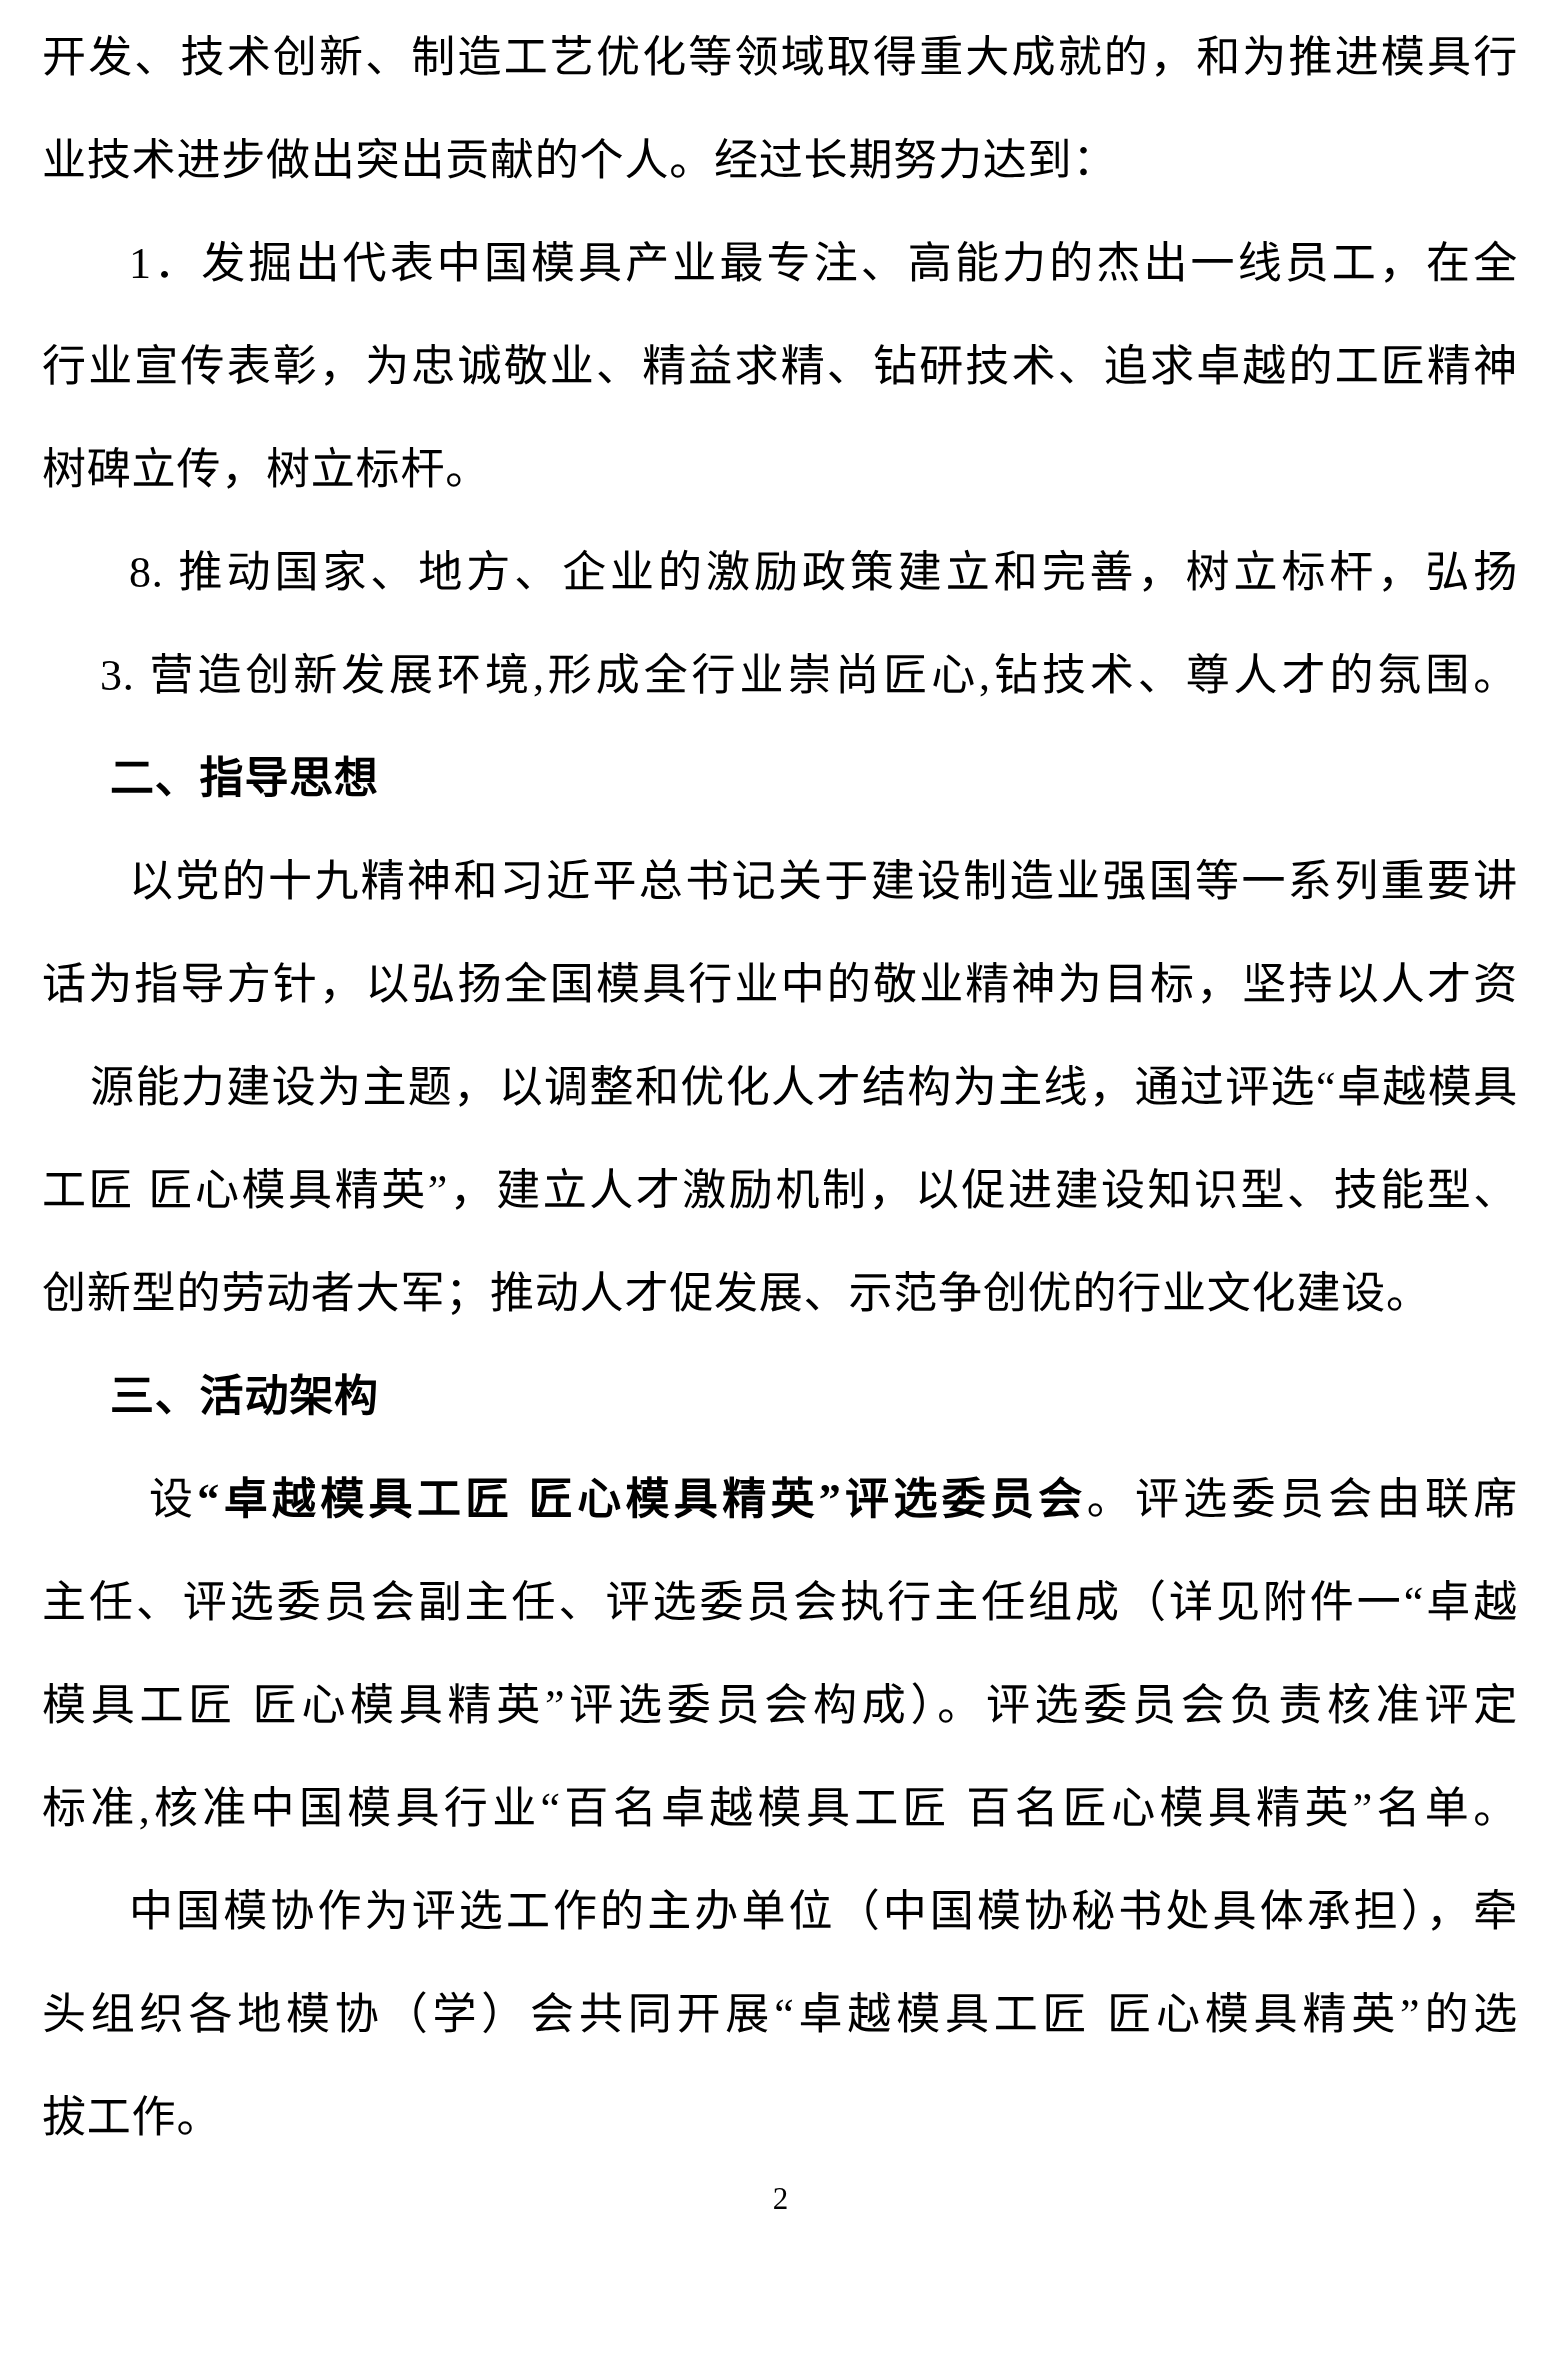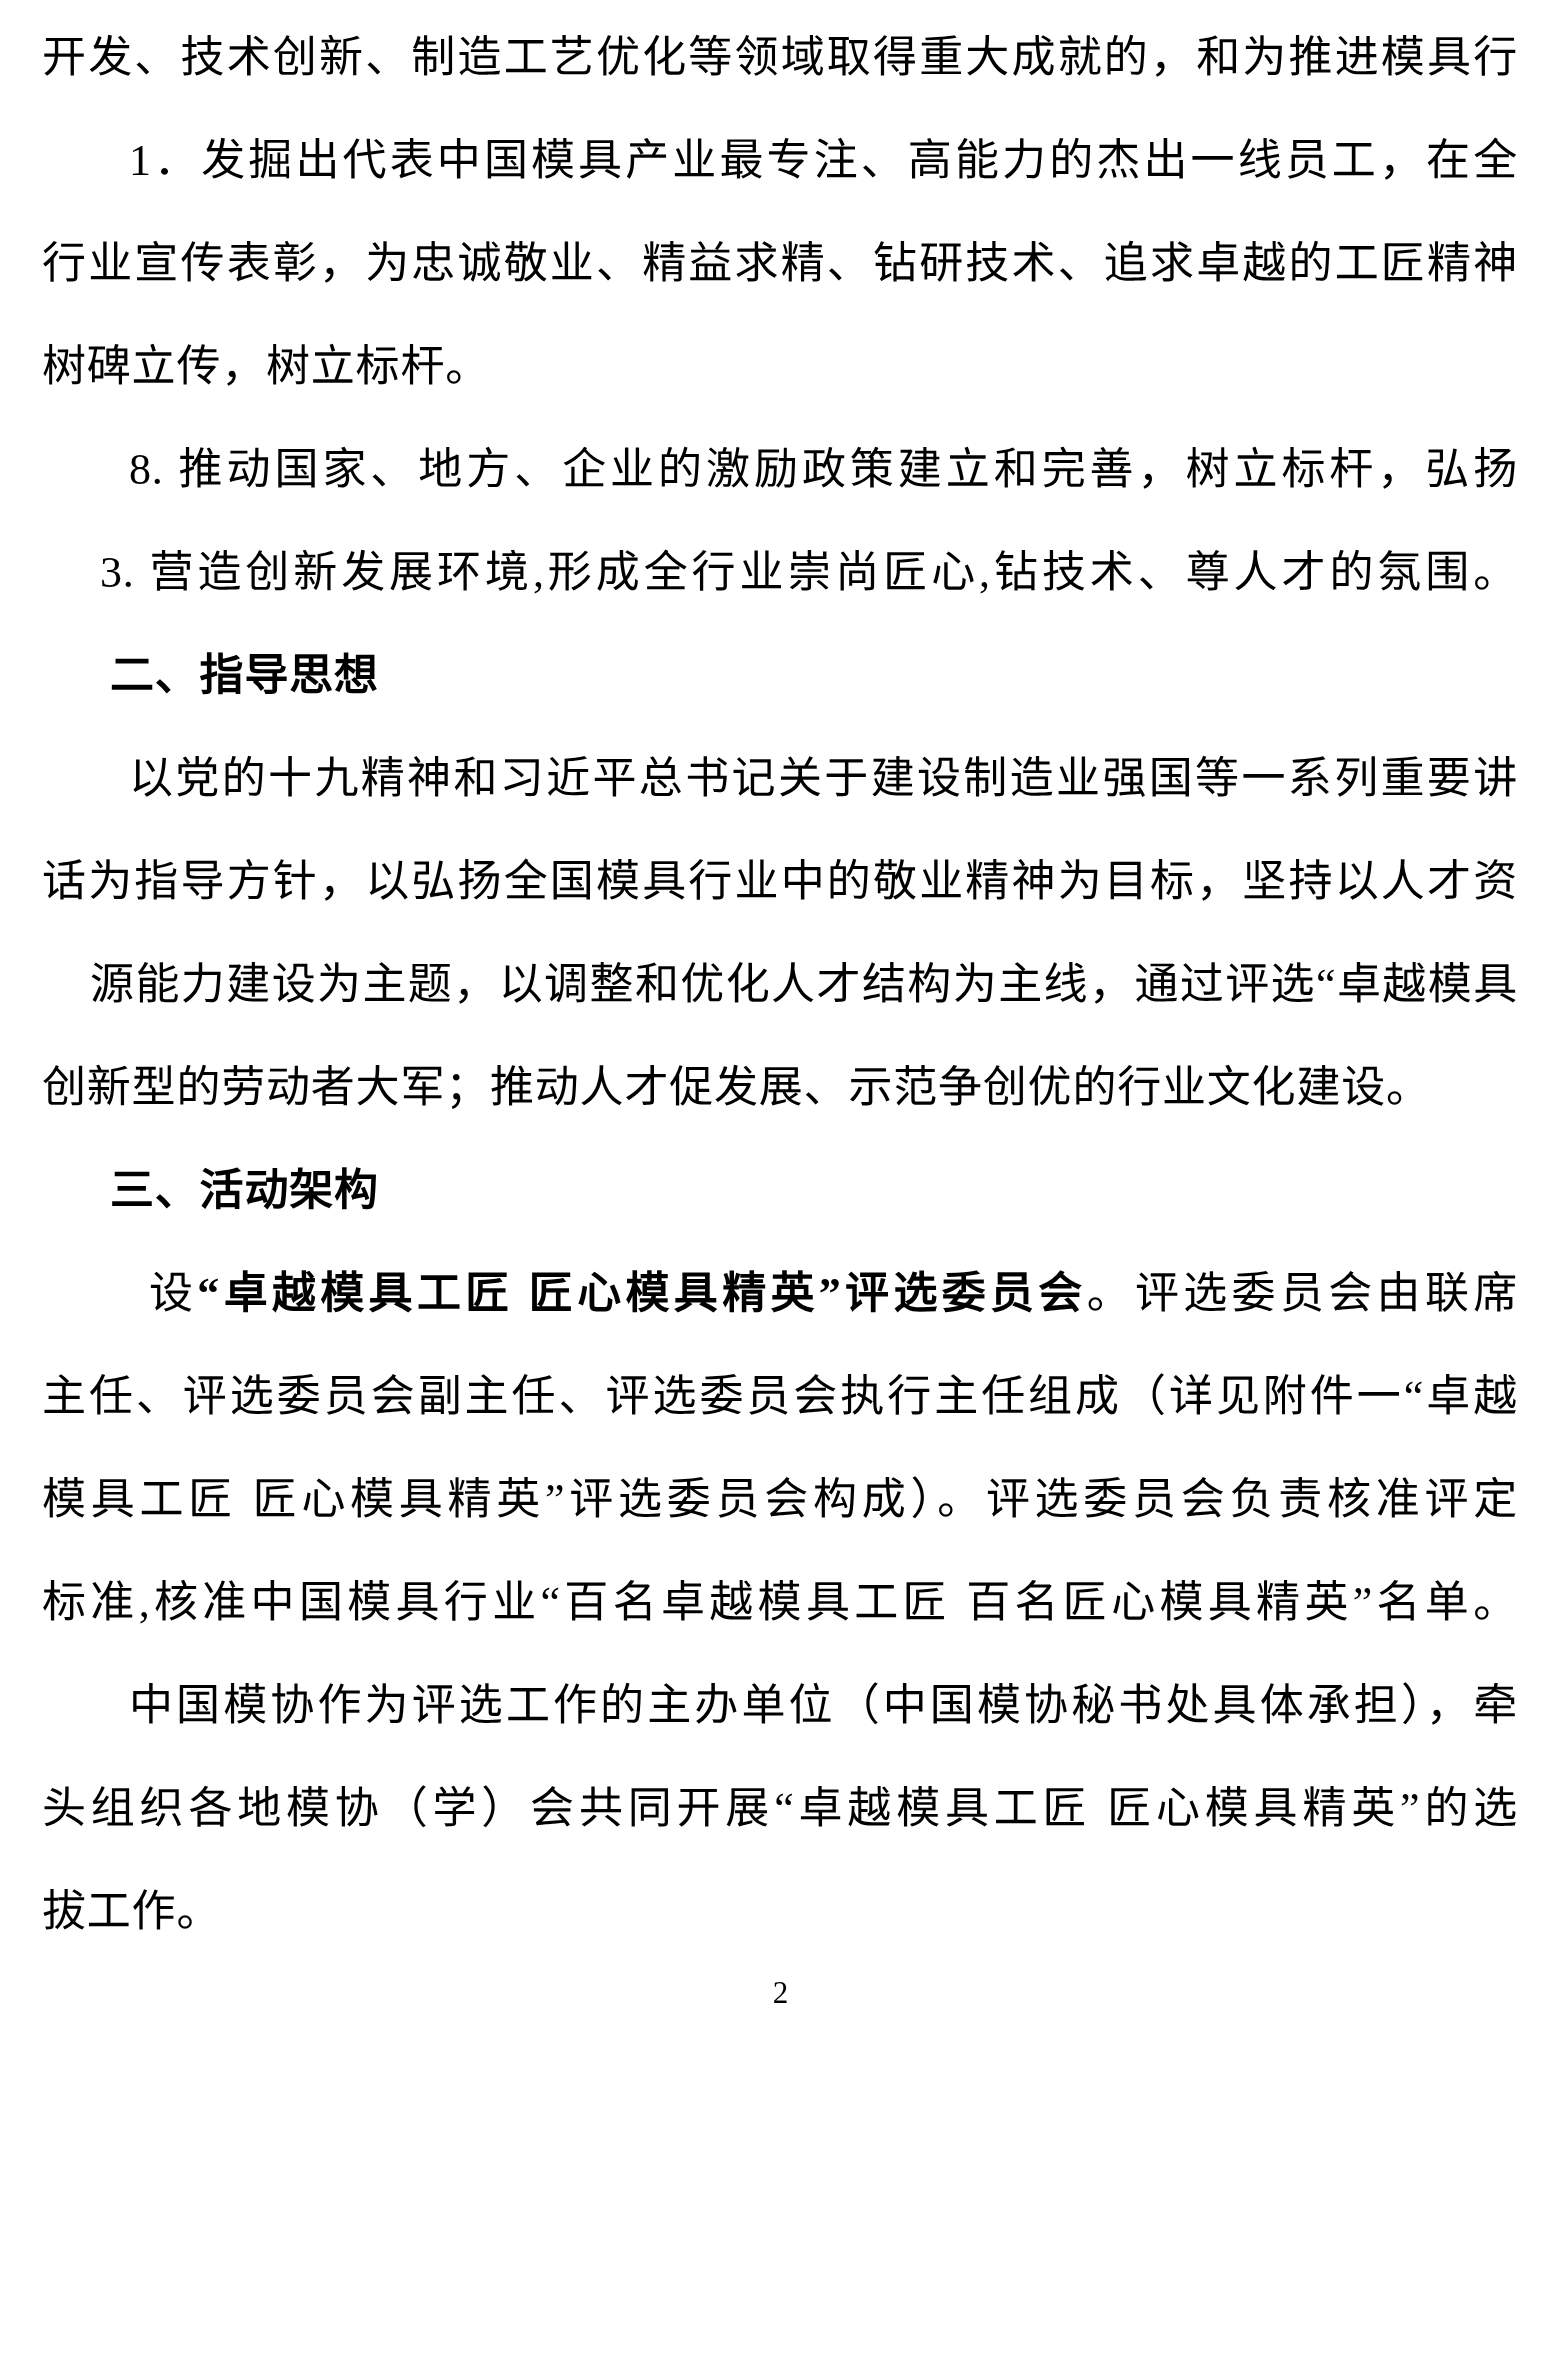--- a/index.html
+++ b/index.html
@@ -48,29 +48,31 @@
     line-height: 50px;
     letter-spacing: 0;
   }
 </style>
 </head>
 <body>
 
 <div class="page">
   <div class="doc-body" id="doc-body">
       <div class="line j" style="text-indent: 0px;"><span>开发、技术创新、制造工艺优化等领域取得重大成就的，和为推进模具行</span></div>
+      <div class="line" style="text-indent: 0px;"><span>业技术进步做出突出贡献的个人。经过长期努力达到：</span></div>
       <div class="line j" style="text-indent: 87px;"><span>1．发掘出代表中国模具产业最专注、高能力的杰出一线员工，在全</span></div>
       <div class="line j" style="text-indent: 0px;"><span>行业宣传表彰，为忠诚敬业、精益求精、钻研技术、追求卓越的工匠精神</span></div>
       <div class="line" style="text-indent: 0px;"><span>树碑立传，树立标杆。</span></div>
       <div class="line j" style="text-indent: 87px;"><span>8. 推动国家、地方、企业的激励政策建立和完善，树立标杆，弘扬</span></div>
       <div class="line j" style="text-indent: 58px;"><span>3. 营造创新发展环境,形成全行业崇尚匠心,钻技术、尊人才的氛围。</span></div>
       <div class="line heading" style="text-indent: 68px;"><span class="b">二、指导思想</span></div>
       <div class="line j" style="text-indent: 87px;"><span>以党的十九精神和习近平总书记关于建设制造业强国等一系列重要讲</span></div>
       <div class="line j" style="text-indent: 0px;"><span>话为指导方针，以弘扬全国模具行业中的敬业精神为目标，坚持以人才资</span></div>
       <div class="line j" style="text-indent: 0px; margin-left: 48px;"><span>源能力建设为主题，以调整和优化人才结构为主线，通过评选“卓越模具</span></div>
+      <div class="line j" style="text-indent: 0px;"><span>工匠 匠心模具精英”，建立人才激励机制，以促进建设知识型、技能型、</span></div>
       <div class="line" style="text-indent: 0px;"><span>创新型的劳动者大军；推动人才促发展、示范争创优的行业文化建设。</span></div>
       <div class="line heading" style="text-indent: 68px;"><span class="b">三、活动架构</span></div>
       <div class="line j" style="text-indent: 107px;"><span>设</span><span class="b">“卓越模具工匠 匠心模具精英”评选委员会</span><span>。评选委员会由联席</span></div>
       <div class="line j" style="text-indent: 0px;"><span>主任、评选委员会副主任、评选委员会执行主任组成（详见附件一“卓越</span></div>
       <div class="line j" style="text-indent: 0px;"><span>模具工匠 匠心模具精英”评选委员会构成）。评选委员会负责核准评定</span></div>
       <div class="line j" style="text-indent: 0px;"><span>标准,核准中国模具行业“百名卓越模具工匠 百名匠心模具精英”名单。</span></div>
       <div class="line j" style="text-indent: 87px;"><span>中国模协作为评选工作的主办单位（中国模协秘书处具体承担），牵</span></div>
       <div class="line j" style="text-indent: 0px;"><span>头组织各地模协（学）会共同开展“卓越模具工匠 匠心模具精英”的选</span></div>
       <div class="line" style="text-indent: 0px;"><span>拔工作。</span></div>
     </div>

